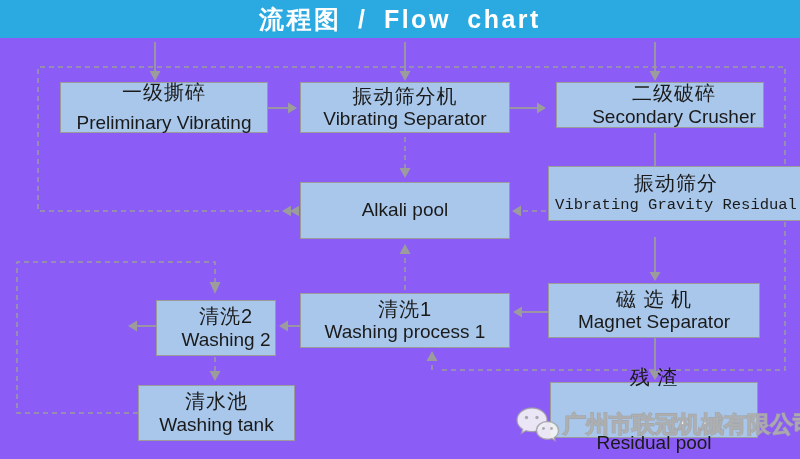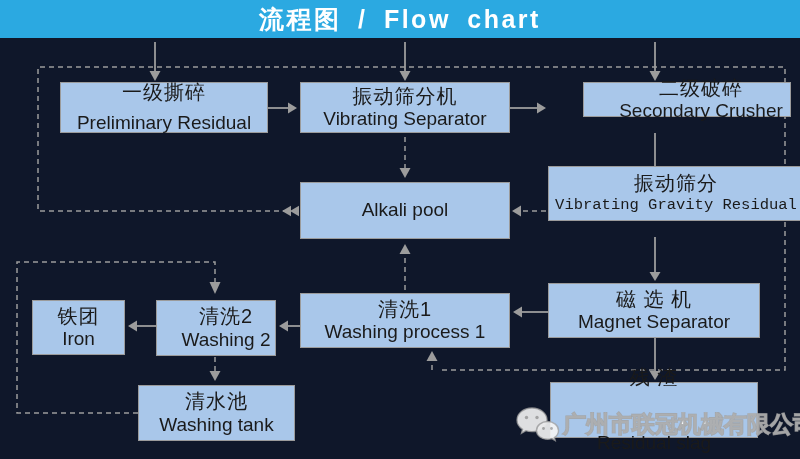--- a/index.html
+++ b/index.html
@@ -1,18 +1,18 @@
 <!DOCTYPE html>
 <html><head>
 <meta charset="utf-8">
 <style>
   html,body{margin:0;padding:0;background:#fff;}
   #stage{
     position:relative;width:800px;height:459px;overflow:hidden;
-    font-family:"Liberation Sans","DejaVu Sans",sans-serif;background:#0f172a;
+    font-family:"Liberation Sans","DejaVu Sans",sans-serif;background:#8b5cf6;
   }
   
   .banner{
     position:absolute;left:0;top:0;width:800px;height:38px;
     background:#2BA9E1;display:flex;align-items:center;justify-content:center;
   }
   .banner h1{
     margin:0;color:#ffffff;font-size:25px;font-weight:bold;
     letter-spacing:2.5px;word-spacing:7px;
   }
@@ -21,21 +21,21 @@
   
   .node{
     position:absolute;z-index:2;background:#A9C7EA;border:1px solid #9b9b9b;
     display:flex;flex-direction:column;align-items:center;justify-content:center;
     text-align:center;color:#1a1a1a;box-sizing:border-box;line-height:1.18;
   }
   .node .zh{font-size:20px;letter-spacing:1px;}
   .node .en{font-size:19px;}
   .b0{left:60px;top:82px;width:208px;height:51px;gap:8px;}
   .b1{left:300px;top:82px;width:210px;height:51px;}
-  .b2{left:583px;top:82px;width:208px;height:35px;padding-left:28px;}
+  .b2{left:556px;top:82px;width:208px;height:46px;padding-left:28px;}
   .b3{left:300px;top:182px;width:210px;height:57px;}
   .b4{left:548px;top:166px;width:256px;height:55px;font-family:Liberation Mono, monospace;}
   .b4 .en{font-size:15.5px;}
   .b5{left:548px;top:283px;width:212px;height:55px;}
   .b6{left:300px;top:293px;width:210px;height:55px;}
   .b7{left:156px;top:300px;width:120px;height:56px;padding-left:20px;}
   .b8{left:32px;top:300px;width:93px;height:55px;}
   .b9{left:138px;top:385px;width:157px;height:56px;}
   .b10{left:550px;top:382px;width:208px;height:56px;gap:43px;}
   
@@ -100,21 +100,21 @@
       <polygon points="209.5,371 220.5,371 215,381"></polygon>
       <polygon points="426.5,361 437.5,361 432,351"></polygon>
       <polygon points="209.5,282 220.5,282 215,294"></polygon>
       <polygon points="291,205.8 291,216.2 282,211"></polygon>
       <polygon points="299,205.8 299,216.2 290,211"></polygon>
     </g>
   </svg>
 
   <div class="node b0">
     <span class="zh">一级撕碎</span>
-    <span class="en">Preliminary Residual</span>
+    <span class="en">Preliminary Vibrating</span>
   </div>
   <div class="node b1">
     <span class="zh">振动筛分机</span>
     <span class="en">Vibrating Separator</span>
   </div>
   <div class="node b2">
     <span class="zh">二级破碎</span>
     <span class="en">Secondary Crusher</span>
   </div>
   <div class="node b3">
@@ -129,31 +129,27 @@
     <span class="en">Magnet Separator</span>
   </div>
   <div class="node b6">
     <span class="zh">清洗1</span>
     <span class="en">Washing process 1</span>
   </div>
   <div class="node b7">
     <span class="zh">清洗2</span>
     <span class="en">Washing 2</span>
   </div>
-  <div class="node b8">
-    <span class="zh">铁团</span>
-    <span class="en">Iron</span>
-  </div>
   <div class="node b9">
     <span class="zh">清水池</span>
     <span class="en">Washing tank</span>
   </div>
   <div class="node b10">
     <span class="zh">残 渣</span>
-    <span class="en">Residual slag</span>
+    <span class="en">Residual pool</span>
   </div>
 
   <div class="watermark">
     <svg width="46" height="44" viewBox="0 0 46 44">
       <g fill="rgba(245,245,245,0.95)" stroke="rgba(160,160,160,0.8)" stroke-width="1.4">
         <path d="M18 6 C9.7 6 3 11.4 3 18 c0 3.8 2.2 7.1 5.6 9.3 L7.5 31.2 11.9 28.7 c1.9 0.6 4 0.9 6.1 0.9 8.3 0 15-5.4 15-11.8 C33 11.4 26.3 6 18 6 Z"></path>
         <path d="M33.5 19.5 c-6.1 0-11 4-11 8.9 0 4.9 4.9 8.9 11 8.9 1.5 0 3-0.2 4.3-0.7 l3.4 1.9 -0.9-3 c2.6-1.6 4.2-4.2 4.2-7.1 C44.5 23.5 39.6 19.5 33.5 19.5 Z"></path>
       </g>
       <g fill="rgba(160,160,160,0.85)" stroke="none">
         <circle cx="12.5" cy="15.5" r="1.7"></circle>

